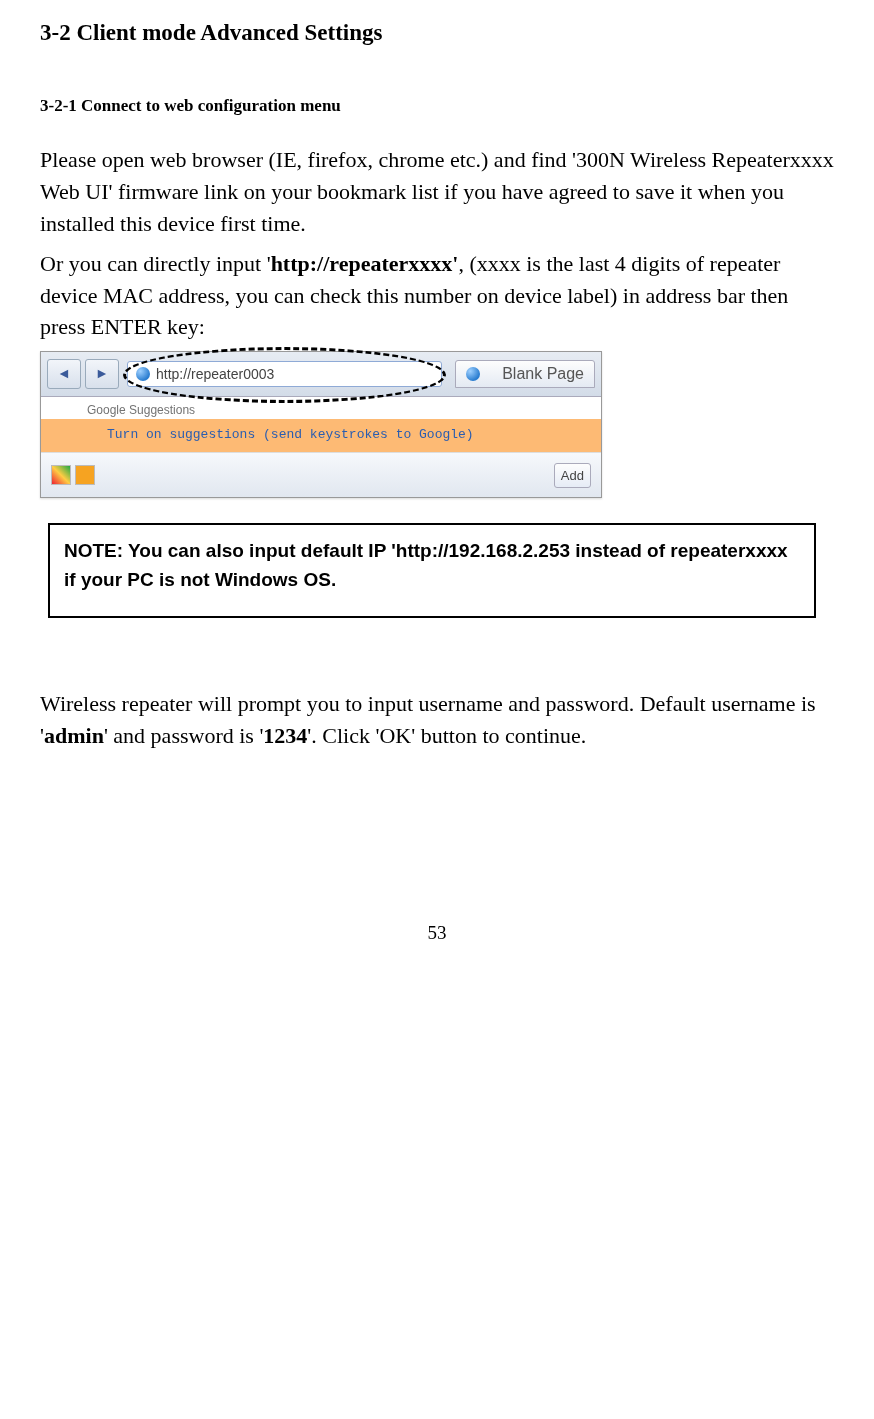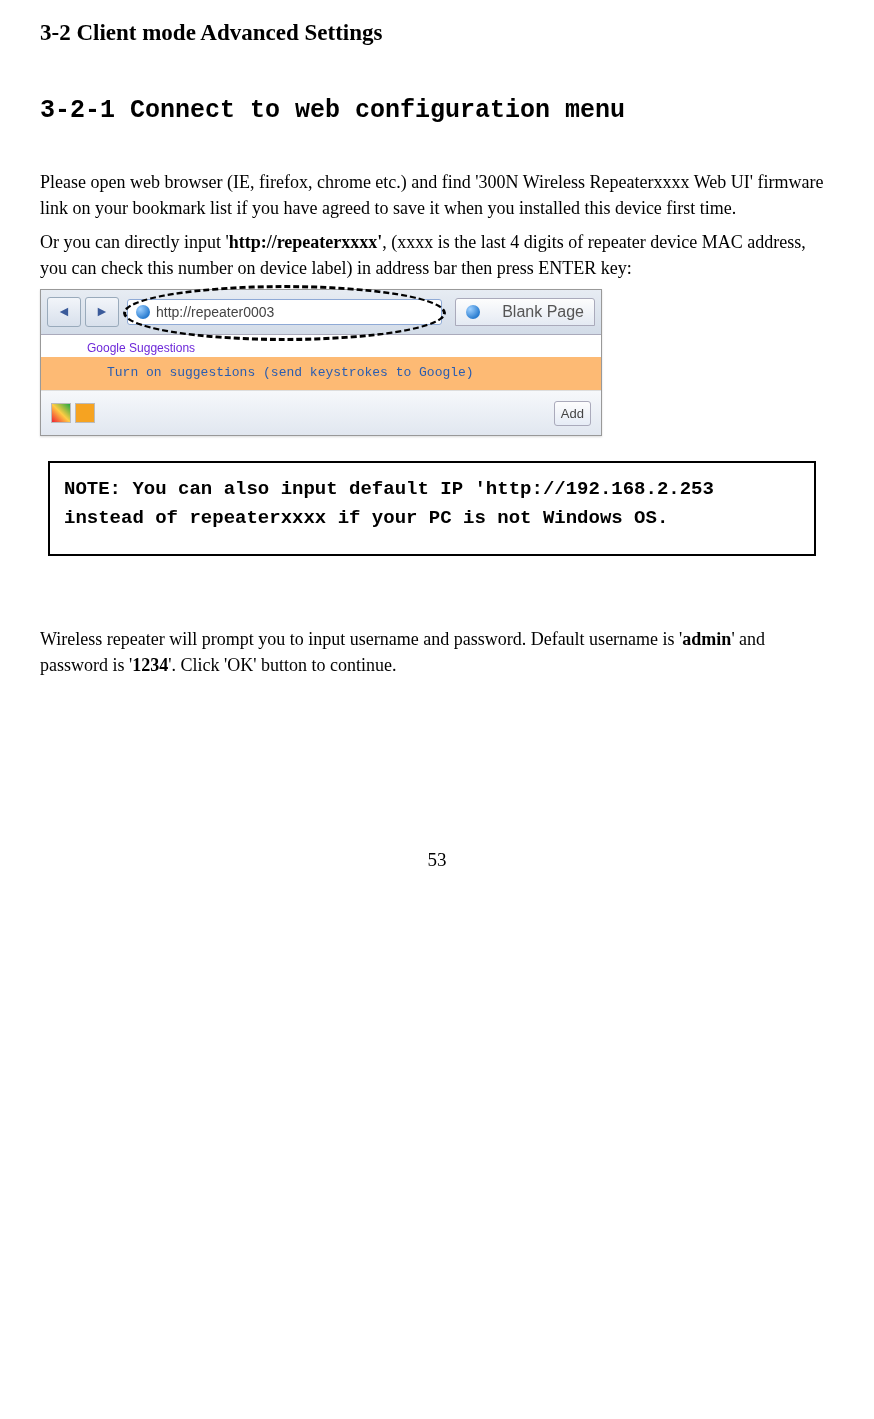--- a/index.html
+++ b/index.html
@@ -10,27 +10,27 @@
       width: 874px;
       box-sizing: border-box;
     }
     .heading-1 {
       font-family: Liberation Serif, serif;
       font-weight: bold;
       font-size: 23px;
       margin: 0 0 50px 0;
     }
     .heading-2 {
-      font-family: Liberation Mono, monospace;
-      font-weight: bold;
-      font-size: 25px;
-      margin: 0 0 44px 0;
+      font-family: Liberation Serif, serif;
+      font-weight: bold;
+      font-size: 17px;
+      margin: 0 0 28px 0;
     }
     .body-text {
-      font-size: 18px;
+      font-size: 22px;
       line-height: 1.45;
       margin: 0 0 8px 0;
     }
     .bold {
       font-weight: bold;
     }
     .browser-figure {
       width: 560px;
       margin: 6px 0 25px 0;
       border: 1px solid #999;
@@ -103,21 +103,21 @@
       display: flex;
       align-items: center;
       font-family: Arial, sans-serif;
       font-size: 16px;
       color: #555;
       gap: 22px;
     }
     .sug-label {
       font-family: Arial, sans-serif;
       font-size: 12px;
-      color: #6d28d9;
+      color: #737373;
       padding: 6px 0 2px 46px;
       background: #fff;
     }
     .sug-row {
       font-family: Liberation Mono, monospace;
       font-size: 13px;
       color: #2a5db0;
       padding: 8px 14px 10px 66px;
       background: #fdba74;
       border-bottom: 1px solid #ddd;
@@ -147,21 +147,21 @@
       border-radius: 3px;
       padding: 4px 6px;
       font-family: Arial, sans-serif;
       font-size: 13px;
       color: #444;
     }
     .note-box {
       border: 2px solid #000;
       padding: 12px 14px 22px 14px;
       margin: 4px 18px 70px 8px;
-      font-family: Liberation Mono, monospace;
+      font-family: Liberation Sans, sans-serif;
       font-size: 19px;
       font-weight: bold;
       line-height: 1.5;
     }
     .page-num {
       text-align: center;
       font-size: 19px;
       margin-top: 170px;
     }
   </style>

